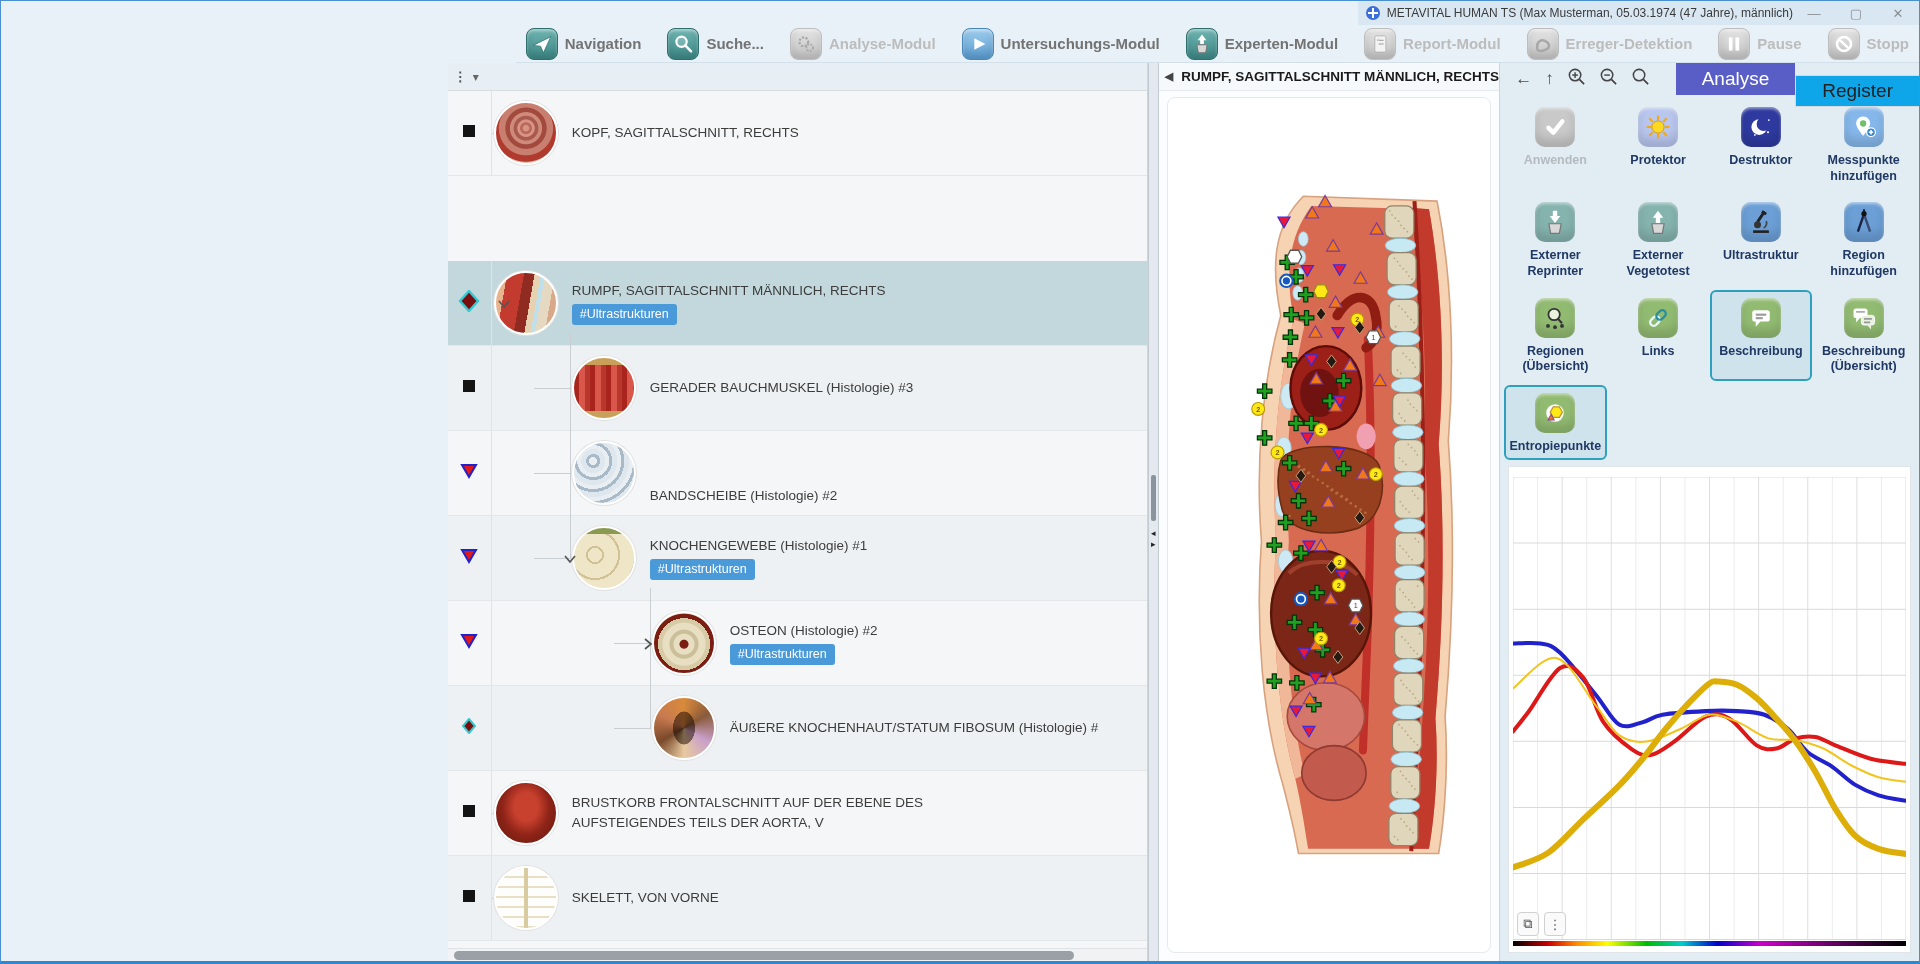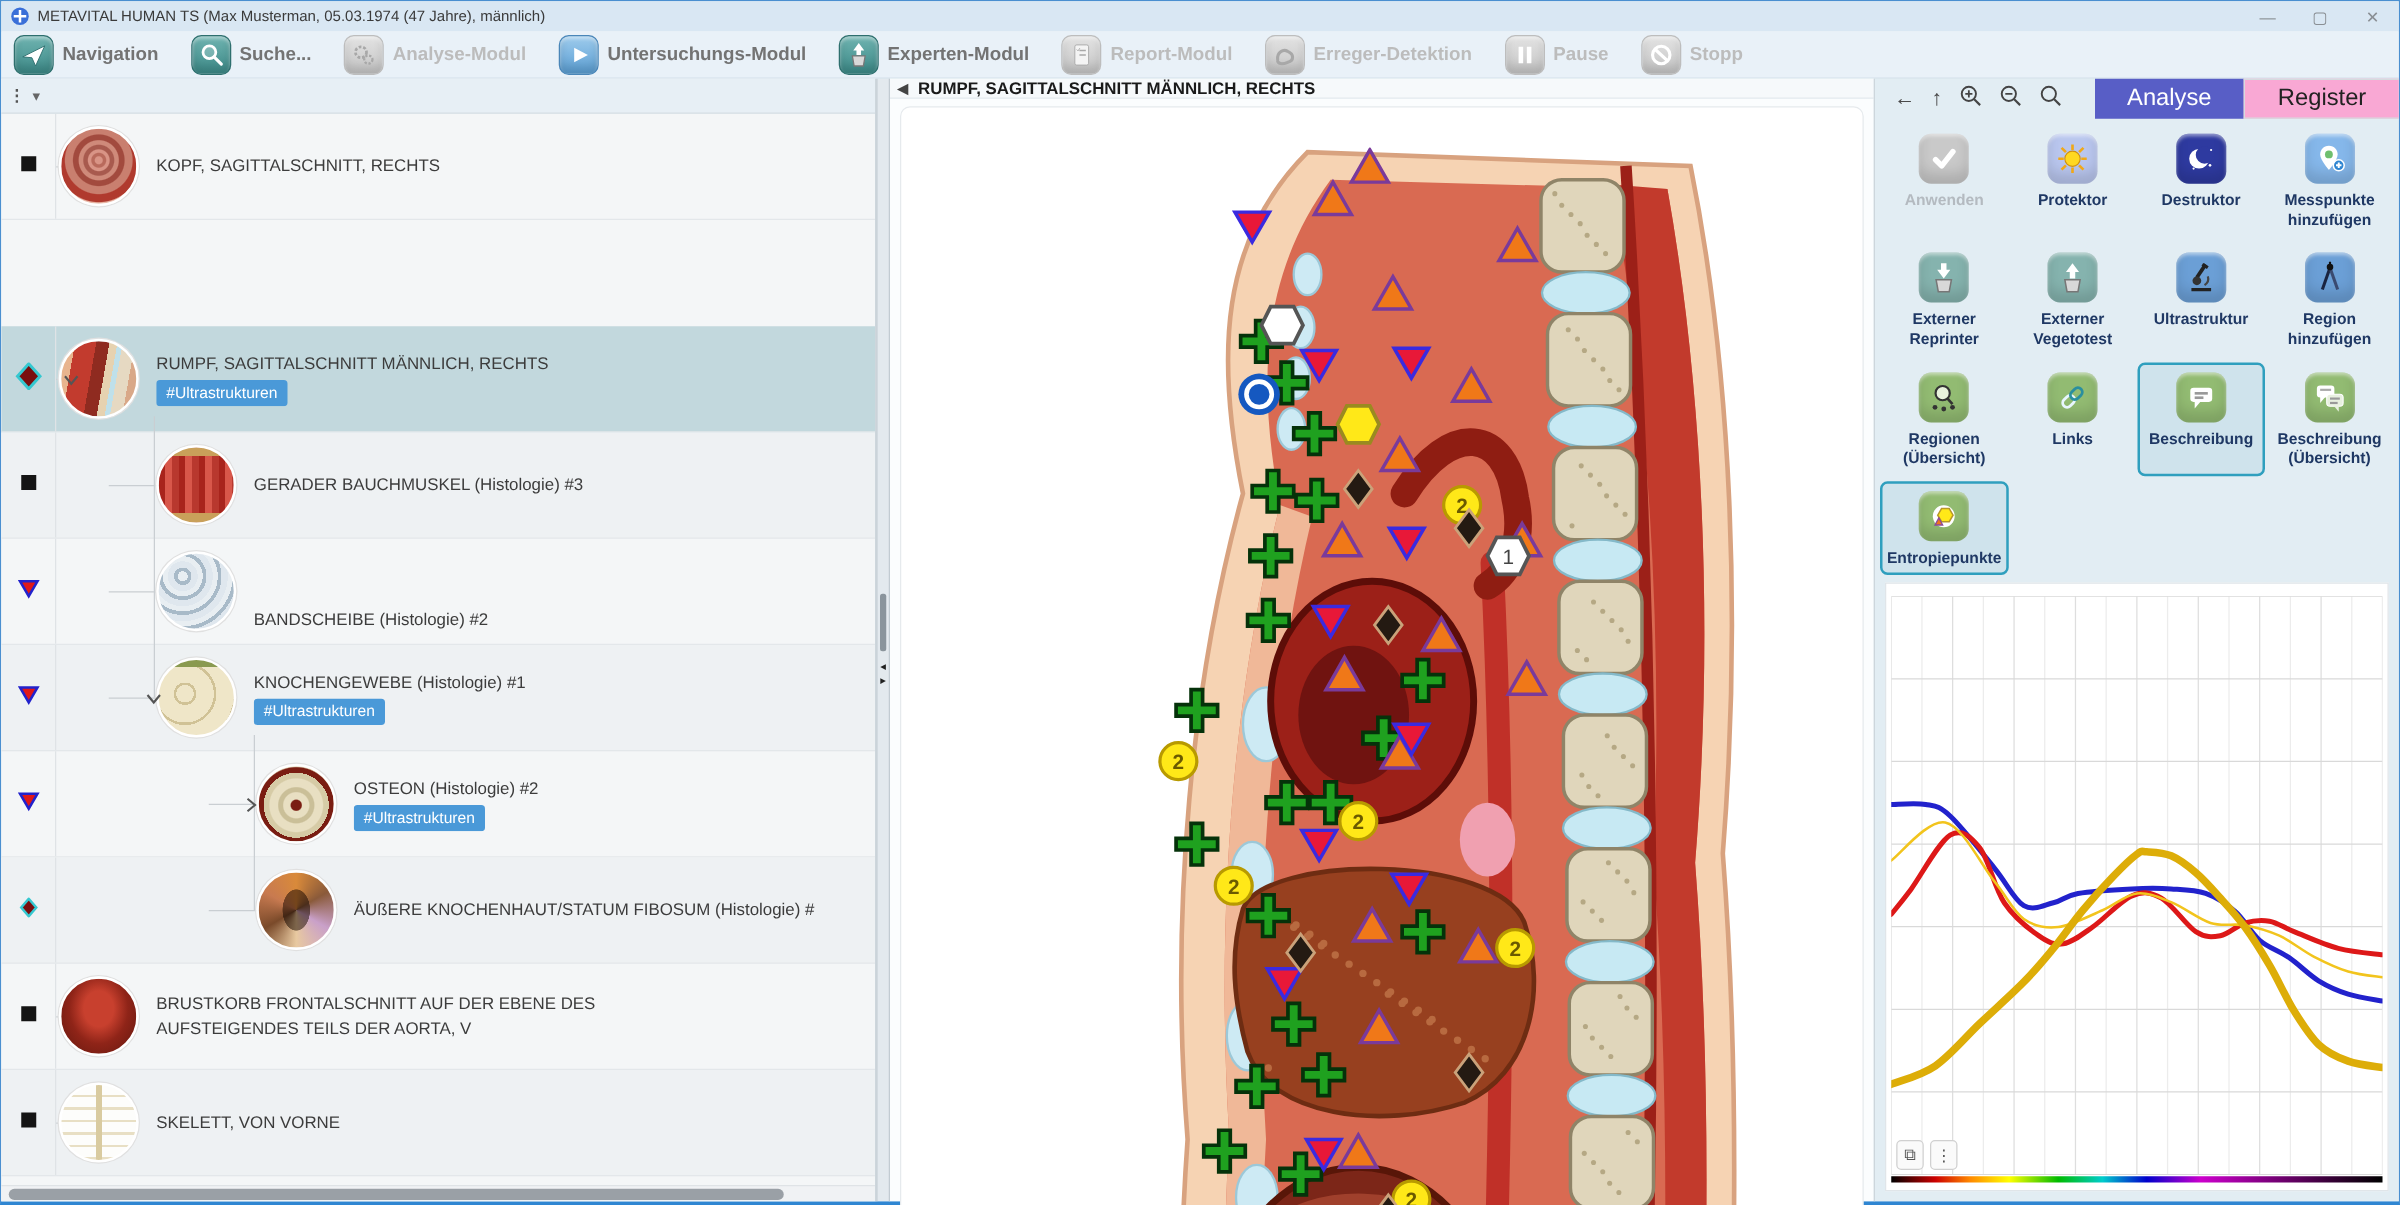--- a/index.html
+++ b/index.html
@@ -1,19 +1,19 @@
 <!DOCTYPE html>
 <html><head>
 <meta charset="utf-8">
 <style>
   * { margin:0; padding:0; box-sizing:border-box; }
   html,body { width:1920px; height:964px; overflow:hidden; background:#cfd8e0;
     font-family:"Liberation Sans", sans-serif; }
   .window { width:1920px; height:964px; display:flex; flex-direction:column;
-    border:1px solid #4a8fd0; border-bottom:3px solid #2f86d2; background:#e9f1f8; }
+    border:1px solid #4a8fd0; border-bottom:3px solid #2f86d2; background:#e9f1f8;align-items:flex-end; }
 
   
   .titlebar { height:24px; background:#d9e7f3; display:flex; align-items:center;
     font-size:12px; color:#3a3a3a; flex:0 0 auto; }
   .app-ico { width:14px; height:14px; border-radius:50%; background:#3a6fd8;
     margin:0 7px 0 8px; position:relative; flex:0 0 auto;}
   .app-ico:before { content:""; position:absolute; left:6px; top:2px; width:2px; height:10px; background:#fff;}
   .app-ico:after  { content:""; position:absolute; left:2px; top:6px; width:10px; height:2px; background:#fff;}
   .titlebar .spacer { flex:1; }
   .winbtn { width:42px; height:24px; display:flex; align-items:center; justify-content:center;
@@ -93,21 +93,21 @@
 
   
   .right-panel { width:420px; background:#e2edf3; display:flex; flex-direction:column; border-left:1px solid #cdd6dc;}
   .right-top { height:30px; display:flex; align-items:center; justify-content:flex-end; padding-left:6px; flex:0 0 auto;}
   .view-icons { display:flex; align-items:center; gap:13px; margin-right:26px; color:#4a4a4a;}
   .view-icons .vi { font-size:17px; line-height:1;}
   .tabs { display:flex; height:30px; }
   .tab { height:32px; display:flex; align-items:center; justify-content:center;
     font-size:19px; font-weight:normal; padding:0 26px; }
   .tab.selected { background:#585ec6; color:#fff; }
-  .tab.plain { background:#f9a8d4; color:#222; border:1px solid #d6dbdf; border-right:none;}
+  .tab.plain { background:#0ea5e9; color:#222; border:1px solid #d6dbdf; border-right:none;margin-top:12px;}
   .btn-grid { display:grid; grid-template-columns:repeat(4,1fr); padding:6px 4px 2px;
     row-gap:4px; flex:0 0 auto;}
   .gbtn { display:flex; flex-direction:column; align-items:center; padding:6px 2px 4px;
     border:2px solid transparent; border-radius:6px; }
   .gbtn.on { background:#cfe3ec; border-color:#2f9fbe; }
   .gbtn .bicon { width:40px; height:40px; border-radius:10px; display:flex; align-items:center;
     justify-content:center; box-shadow:inset 0 -8px 10px rgba(0,0,0,.14), inset 0 2px 3px rgba(255,255,255,.5);}
   .bicon.b-gray { background:#c9c9c9; } .bicon.b-lilac { background:#b9c6ee;}
   .bicon.b-navy { background:#2e3aa0; } .bicon.b-blue { background:#85b7ea;}
   .bicon.b-teal { background:#85b3ae; } .bicon.b-mblue { background:#6b9fd6;}

